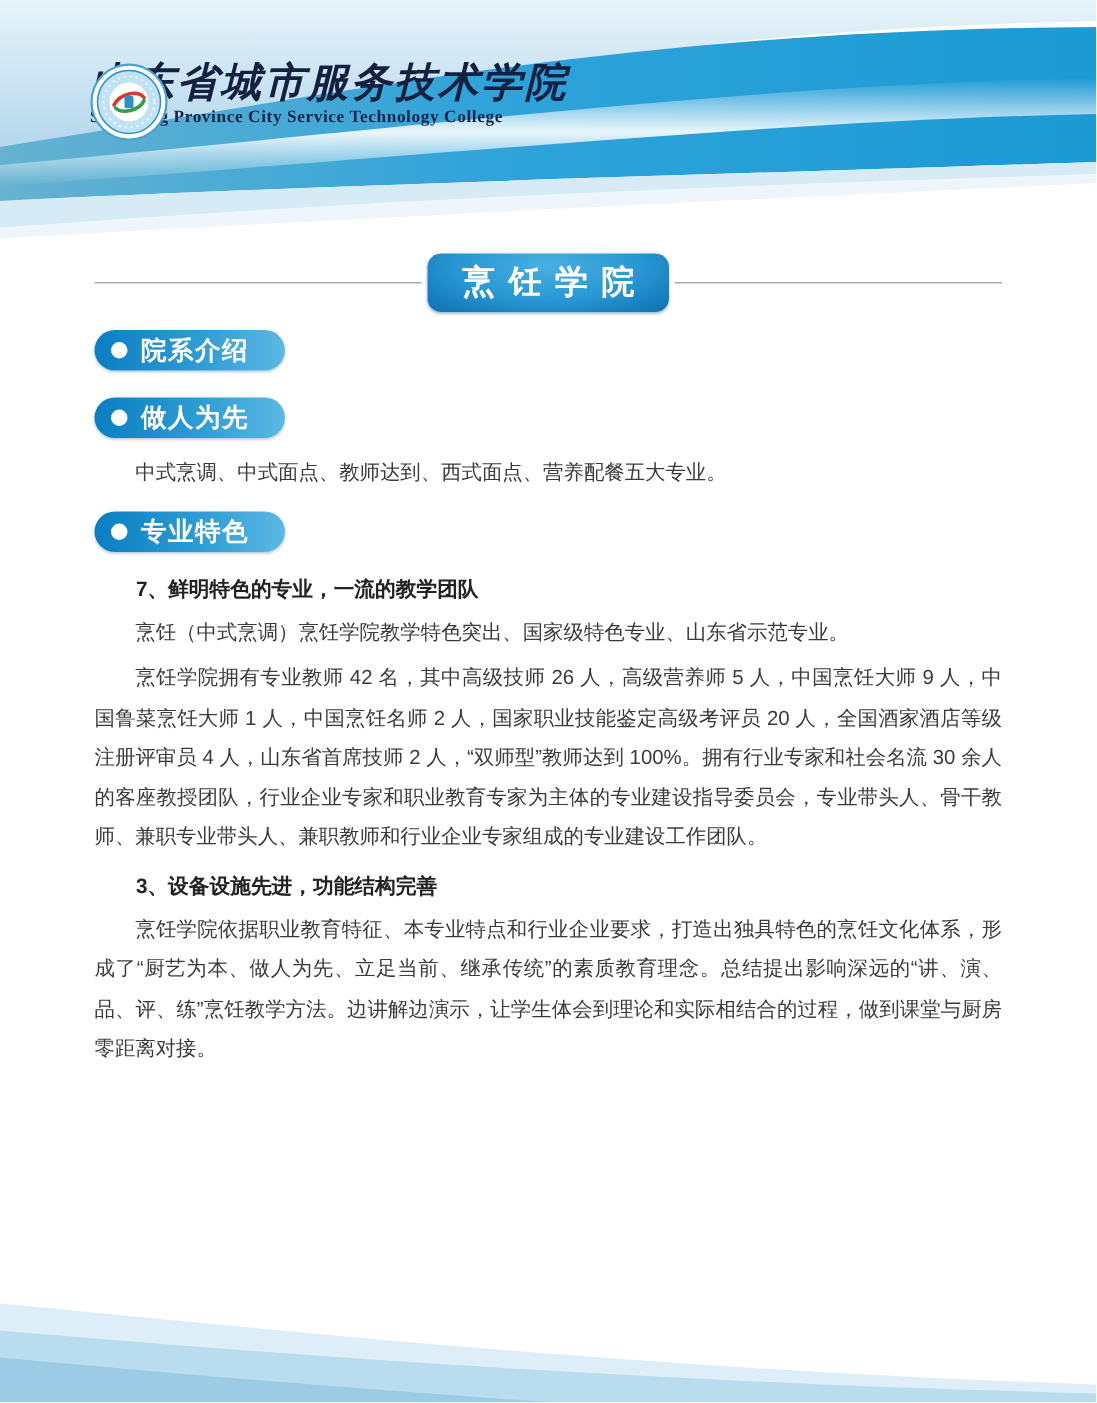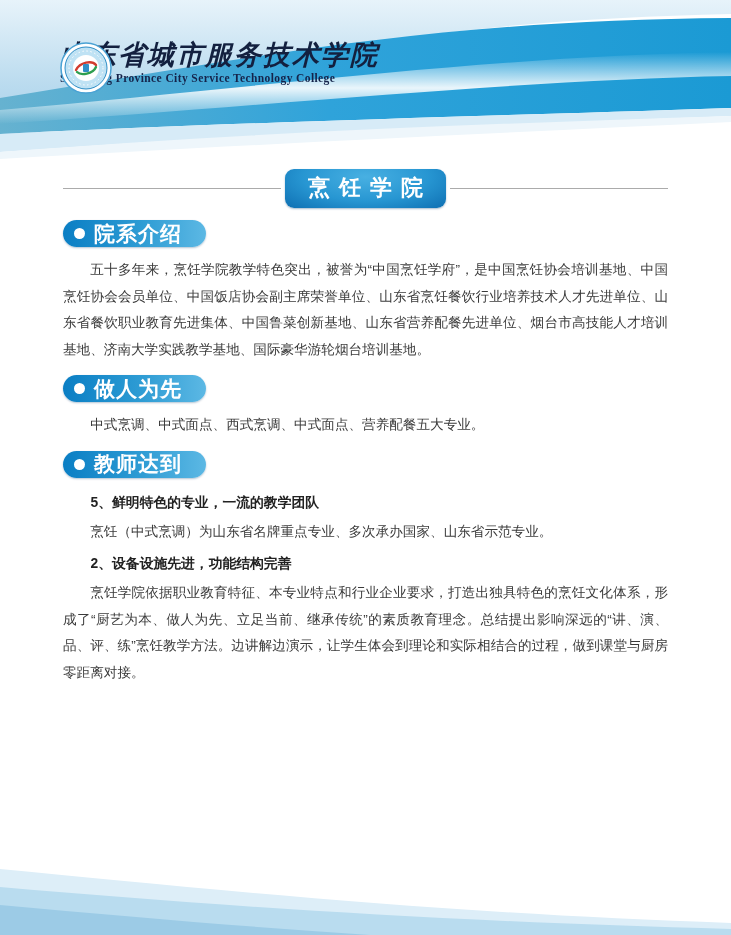--- a/index.html
+++ b/index.html
@@ -52,21 +52,21 @@
   .content{position:relative;z-index:1;padding:0 63px;}
   .pill{
     display:inline-flex;align-items:center;gap:9px;
     height:27px;padding:0 24px 0 11px;
     border-radius:14px;
     background:linear-gradient(90deg,#0a7ec4 0%,#2e9cd4 55%,#5cb8e4 100%);
     box-shadow:0 1px 2px rgba(0,60,110,.3);
     margin:12px 0 6px 0;
   }
   .pill .dot{width:11px;height:11px;border-radius:50%;background:#ffffff;}
-  .pill .lbl{color:#ffffff;font-size:21px;font-weight:bold;letter-spacing:1px;}
+  .pill .lbl{color:#ffffff;font-size:17px;font-weight:bold;letter-spacing:1px;}
   p.body{
     margin:4px 0 0 0;
     font-size:13.6px;line-height:26.5px;
     text-align:justify;text-indent:2em;
     color:#3a3a3a;
   }
   p.subtitle{
     margin:6px 0 0 0;
     font-size:13.8px;line-height:25px;
     font-weight:bold;color:#222222;
@@ -133,41 +133,41 @@
     <div class="title-rule"></div>
   </div>
 
   <div class="content">
 
     <div>
       <div class="pill">
         <span class="dot"></span>
         <span class="lbl">院系介绍</span>
       </div>
-      <p class="body">五十多年来，烹饪学院教学特色突出，被誉为“中国烹饪学府”，是中国烹饪协会培训基地、中国烹饪协会会员单位、中国饭店协会副主席荣誉单位、山东省烹饪餐饮行业培养技术人才先进单位、山东省餐饮职业教育先进集体、中国鲁菜创新基地、山东省营养配餐先进单位、烟台市高技能人才培训基地、济南大学实践教学基地、国际豪华游轮烟台培训基地。</p>
     </div>
 
     <div>
       <div class="pill">
         <span class="dot"></span>
         <span class="lbl">做人为先</span>
       </div>
-      <p class="body">中式烹调、中式面点、西式烹调、中式面点、营养配餐五大专业。</p>
+      <p class="body">中式烹调、中式面点、教师达到、西式面点、营养配餐五大专业。</p>
     </div>
 
     <div>
       <div class="pill">
         <span class="dot"></span>
-        <span class="lbl">教师达到</span>
+        <span class="lbl">专业特色</span>
       </div>
 
-      <p class="subtitle">5、鲜明特色的专业，一流的教学团队</p>
-      <p class="body">烹饪（中式烹调）为山东省名牌重点专业、多次承办国家、山东省示范专业。</p>
+      <p class="subtitle">7、鲜明特色的专业，一流的教学团队</p>
+      <p class="body">烹饪（中式烹调）烹饪学院教学特色突出、国家级特色专业、山东省示范专业。</p>
+      <p class="body">烹饪学院拥有专业教师 42 名，其中高级技师 26 人，高级营养师 5 人，中国烹饪大师 9 人，中国鲁菜烹饪大师 1 人，中国烹饪名师 2 人，国家职业技能鉴定高级考评员 20 人，全国酒家酒店等级注册评审员 4 人，山东省首席技师 2 人，“双师型”教师达到 100%。拥有行业专家和社会名流 30 余人的客座教授团队，行业企业专家和职业教育专家为主体的专业建设指导委员会，专业带头人、骨干教师、兼职专业带头人、兼职教师和行业企业专家组成的专业建设工作团队。</p>
 
-      <p class="subtitle">2、设备设施先进，功能结构完善</p>
+      <p class="subtitle">3、设备设施先进，功能结构完善</p>
 
       <p class="body">烹饪学院依据职业教育特征、本专业特点和行业企业要求，打造出独具特色的烹饪文化体系，形成了“厨艺为本、做人为先、立足当前、继承传统”的素质教育理念。总结提出影响深远的“讲、演、品、评、练”烹饪教学方法。边讲解边演示，让学生体会到理论和实际相结合的过程，做到课堂与厨房零距离对接。</p>
 
       
       
     </div>
   </div>
 
   <svg class="bottom-wave" width="731" height="78" viewBox="0 0 731 78" aria-hidden="true">
     <path d="M0,12 C190,30 430,56 731,66 L731,78 L0,78 Z" fill="#ddeef8"></path>

